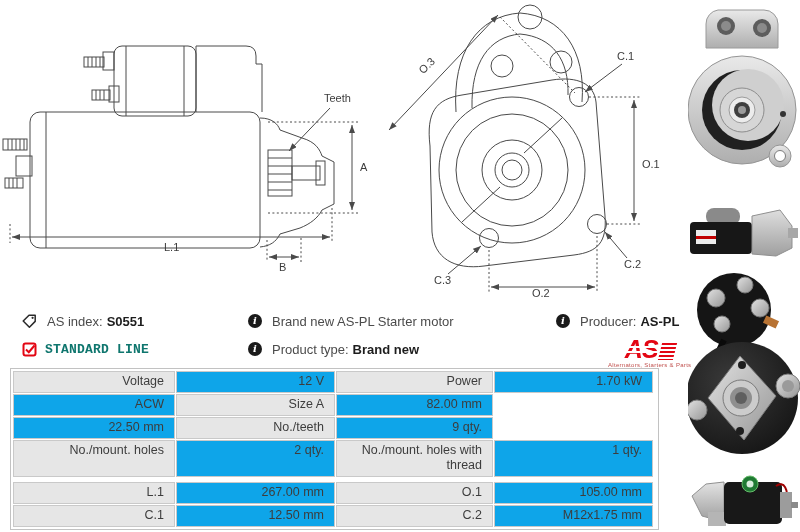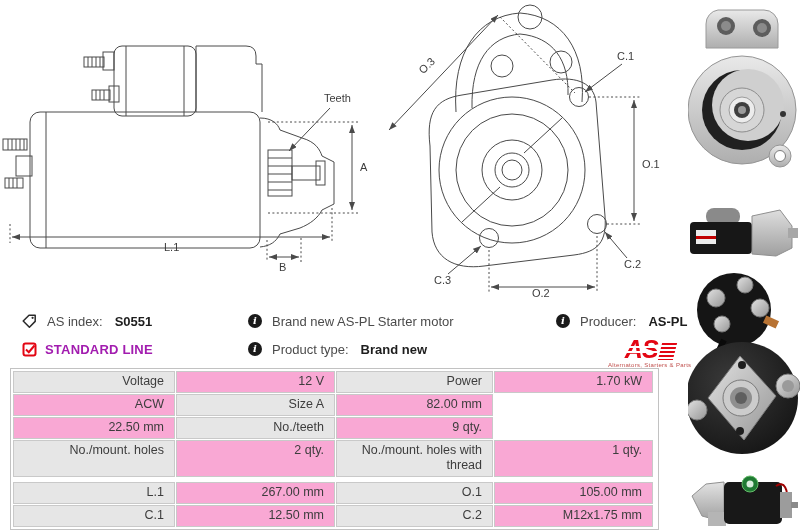--- a/index.html
+++ b/index.html
@@ -16,28 +16,28 @@
   .photo1{top:2px;height:192px;}
   .photo2{top:196px;height:70px;}
   .photo3{top:268px;height:192px;}
   .photo4{top:462px;height:68px;}
 
   
   .info-col{position:absolute;top:310px;}
   .col1{left:22px;}  .col2{left:248px;}  .col3{left:556px;}
   .info-line{display:flex;align-items:center;height:22px;margin-bottom:6px;
              font-size:13px;color:#4b4b4b;white-space:nowrap;text-align:right;}
-  .info-line .val{font-weight:bold;color:#1d1d1d;margin-left:12px;}
+  .info-line .val{font-weight:bold;color:#1d1d1d;margin-left:4px;}
   .info-line .lbl{margin-left:2px;}
   .icon-gap{margin-right:8px;display:inline-flex;flex:none;}
   .info-icon{width:14px;height:14px;border-radius:50%;background:#1a1a1a;color:#fff;
              display:inline-flex;align-items:center;justify-content:center;
              font-family:"DejaVu Serif",serif;font-style:italic;font-weight:bold;
              font-size:10px;line-height:1;}
-  .standard-text{color:#a21caf;font-weight:bold;letter-spacing:.2px;}
+  .standard-text{color:#0f766e;font-weight:bold;letter-spacing:.2px;font-family:Liberation Mono, monospace;}
 
   
   .aspl-logo{margin-left:52px;margin-top:0;display:inline-block;text-align:center;}
   .logo-row{display:flex;align-items:flex-end;justify-content:center;}
   .logo-as{position:relative;color:#e30613;font-weight:bold;font-style:italic;
            font-size:25px;line-height:22px;letter-spacing:-1px;}
   .logo-as::after{content:"";position:absolute;left:2px;right:0;top:8px;height:1.5px;
            background:#fff;box-shadow:0 5px 0 #fff;}
   .logo-flag{width:15px;height:17px;margin-left:2px;transform:skewX(-14deg);
            background:repeating-linear-gradient(180deg,#e30613 0 2.5px,#fff 2.5px 4px);}
@@ -45,21 +45,21 @@
 
   
   .spec-table{position:absolute;left:10px;top:368px;width:649px;box-sizing:border-box;
               border:1px solid #c2c2c2;background:#fff;padding:2px;}
   .t-row{display:grid;grid-template-columns:162px 159px 157px 159px;gap:1px;margin-bottom:1px;}
   .t-row:last-child{margin-bottom:0;}
   .t-row.group-gap{margin-top:5px;}
   .t-cell{border:1px solid #c9c9c9;padding:2px 10px 3px;font-size:12.5px;line-height:15px;
           text-align:right;color:#3d3d3d;box-sizing:border-box;}
   .t-label{background:#e6e6e6;}
-  .t-value{background:#f9a8d4;}
+  .t-value{background:#0ea5e9;}
 </style>
 </head>
 <body>
 
 <div class="page">
 
   <svg class="drawing-left" viewBox="0 0 375 300">
     <defs>
       <marker id="aLe" markerWidth="9" markerHeight="7" refX="8" refY="3" orient="auto" markerUnits="userSpaceOnUse">
         <path d="M0,0 L8,3 L0,6 Z" fill="#4a4a4a"></path>

